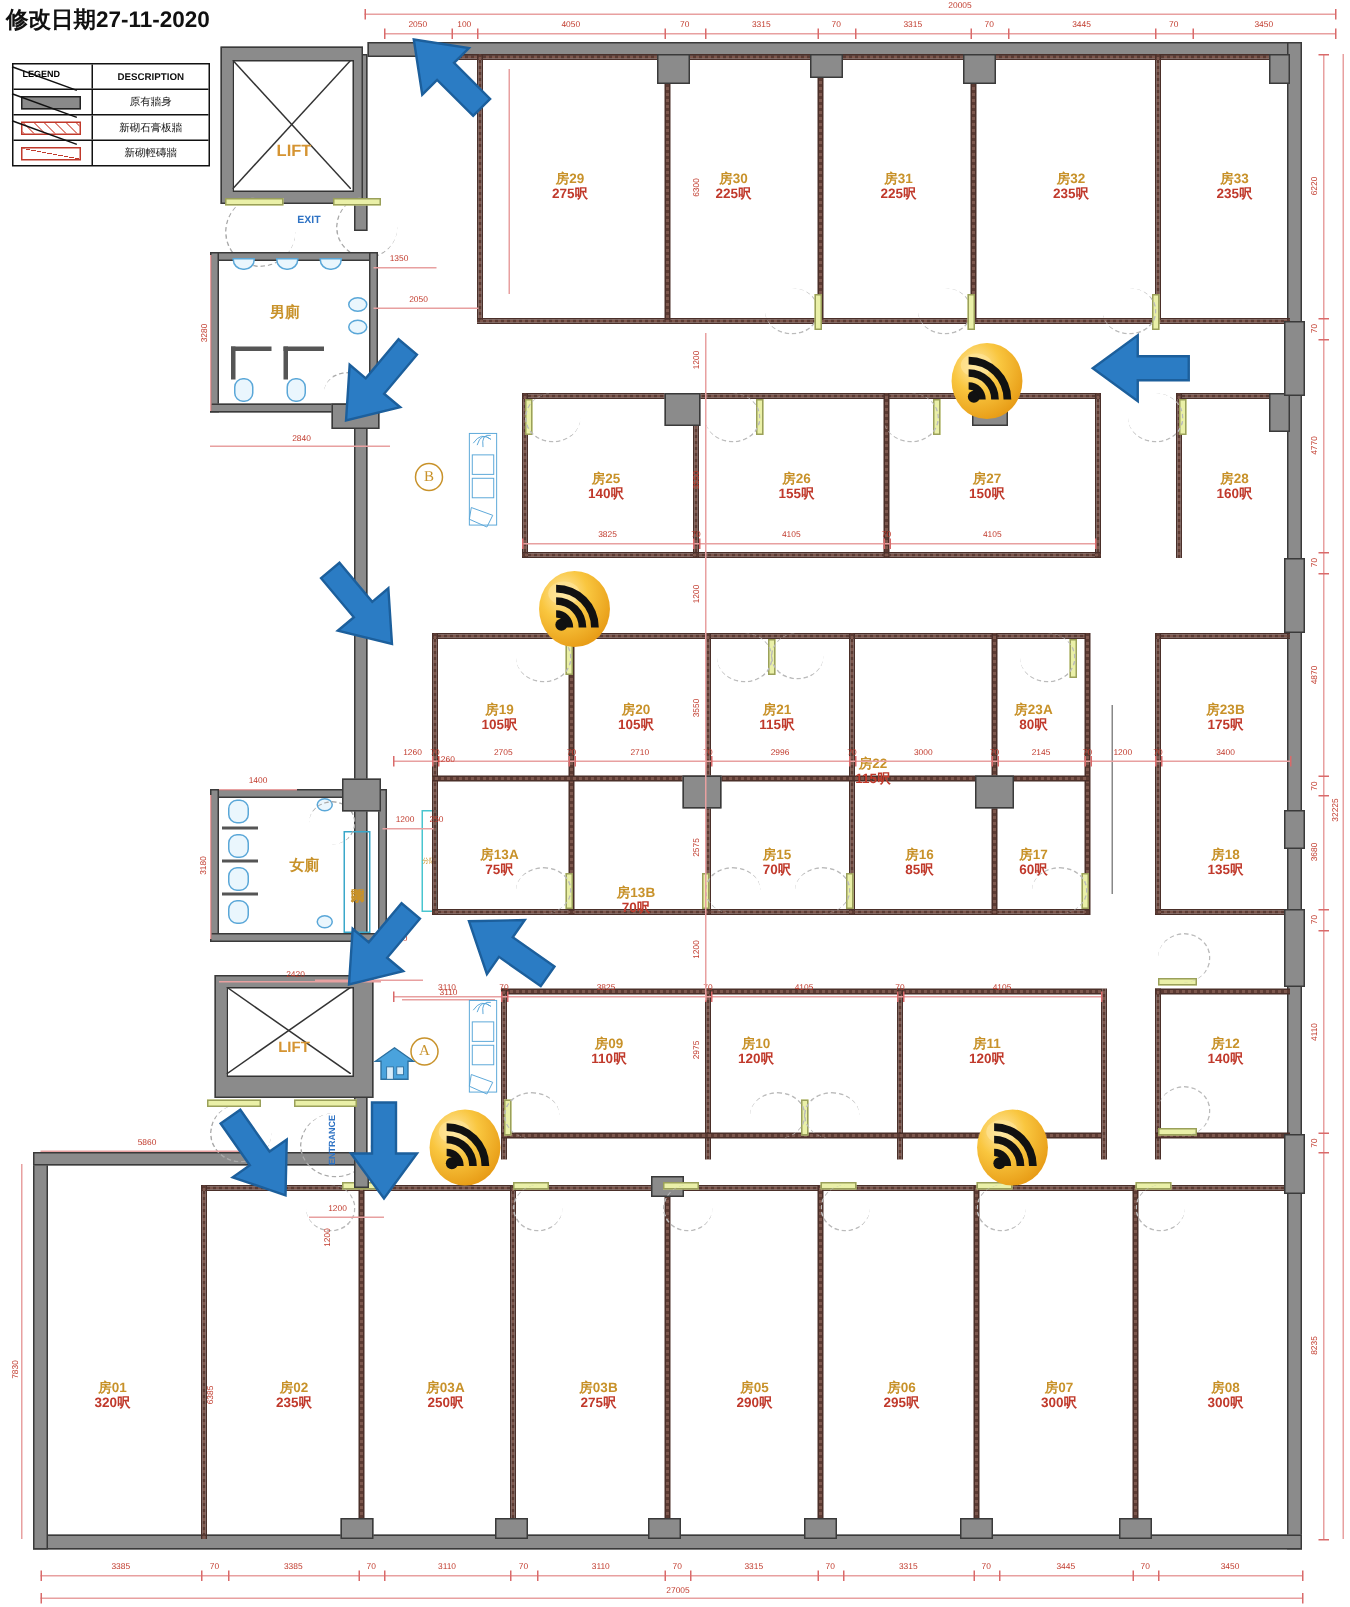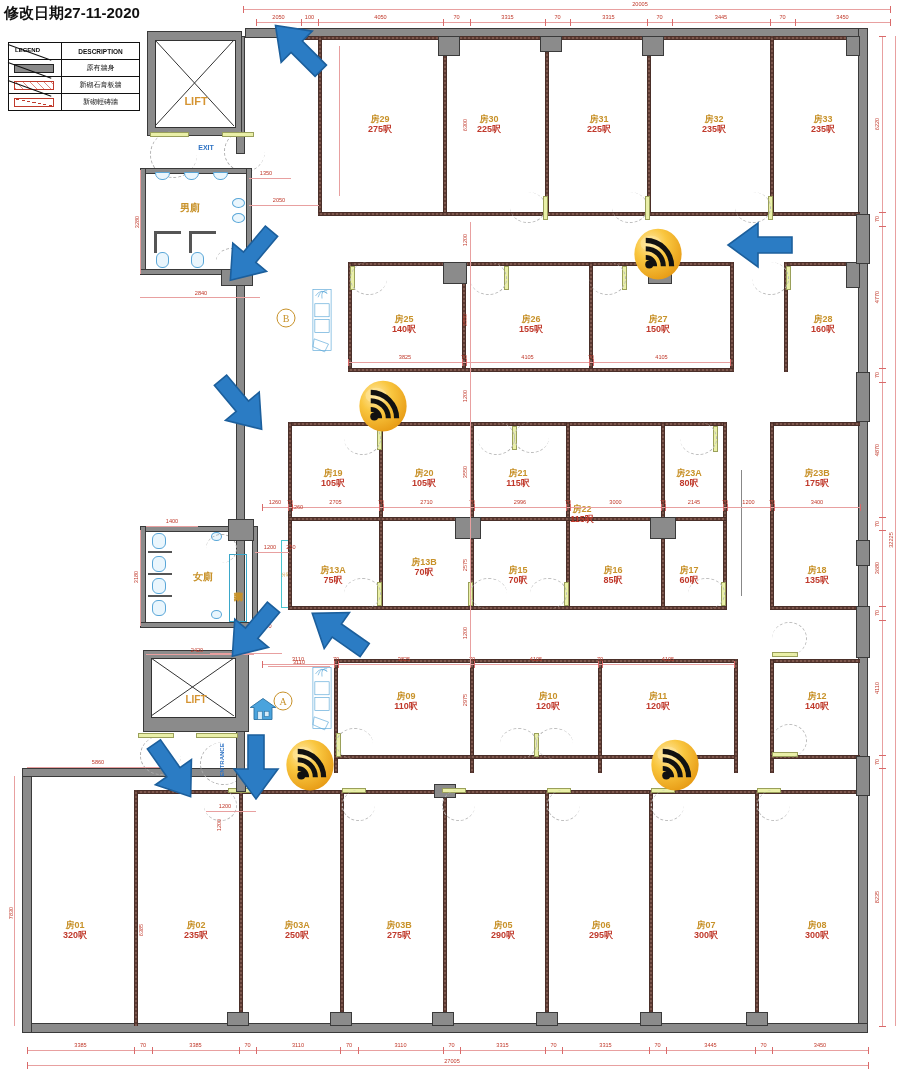--- a/index.html
+++ b/index.html
@@ -360,21 +360,21 @@
       <span class="ra">80呎</span>
     </div>
     <div class="rlabel" style="left: 817px; top: 478px;">
       <span class="rn">房23B</span>
       <span class="ra">175呎</span>
     </div>
     <div class="rlabel" style="left: 333px; top: 575px;">
       <span class="rn">房13A</span>
       <span class="ra">75呎</span>
     </div>
-    <div class="rlabel" style="left: 424px; top: 567px;">
+    <div class="rlabel" style="left: 424px; top: 600px;">
       <span class="rn">房13B</span>
       <span class="ra">70呎</span>
     </div>
     <div class="rlabel" style="left: 518px; top: 575px;">
       <span class="rn">房15</span>
       <span class="ra">70呎</span>
     </div>
     <div class="rlabel" style="left: 613px; top: 575px;">
       <span class="rn">房16</span>
       <span class="ra">85呎</span>
@@ -384,21 +384,21 @@
       <span class="ra">60呎</span>
     </div>
     <div class="rlabel" style="left: 817px; top: 575px;">
       <span class="rn">房18</span>
       <span class="ra">135呎</span>
     </div>
     <div class="rlabel" style="left: 406px; top: 701px;">
       <span class="rn">房09</span>
       <span class="ra">110呎</span>
     </div>
-    <div class="rlabel" style="left: 548px; top: 701px;">
+    <div class="rlabel" style="left: 504px; top: 701px;">
       <span class="rn">房10</span>
       <span class="ra">120呎</span>
     </div>
     <div class="rlabel" style="left: 658px; top: 701px;">
       <span class="rn">房11</span>
       <span class="ra">120呎</span>
     </div>
     <div class="rlabel" style="left: 817px; top: 701px;">
       <span class="rn">房12</span>
       <span class="ra">140呎</span>

